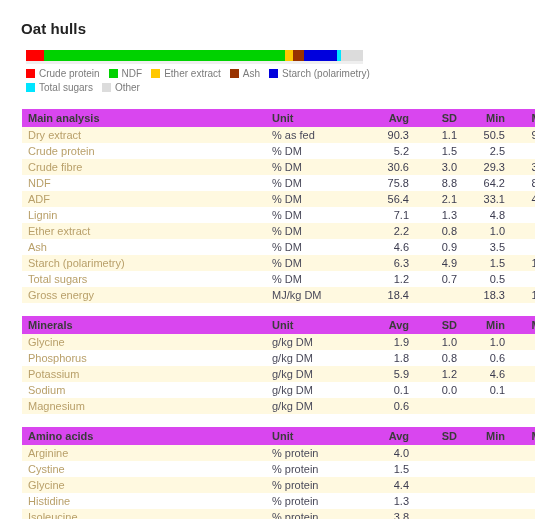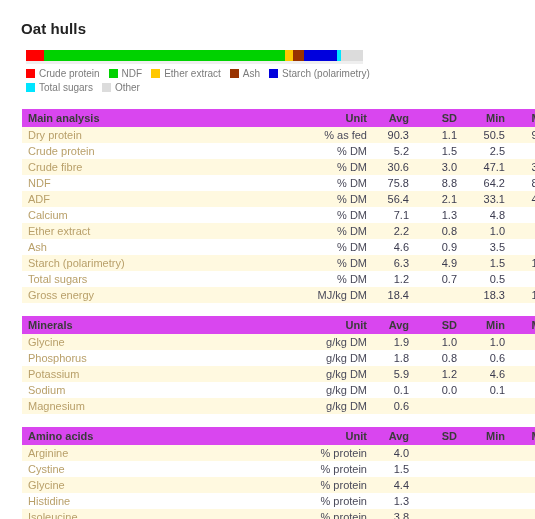--- a/index.html
+++ b/index.html
@@ -118,21 +118,21 @@
   .c-name {
     text-align: left;
     padding-left: 6px !important;
     color: #b9a06a;
     width: 242px;
     overflow: hidden;
     white-space: nowrap;
   }
   thead .c-name { color: #3b3b3b; }
   .c-unit {
-    text-align: right;
+    text-align: left;
     padding-left: 2px !important;
     color: #4a4a5a;
     width: 95px;
     white-space: nowrap;
   }
   thead .c-unit { color: #3b3b3b; }
   .c-num {
     text-align: right;
     color: #3c3c50;
     width: 42px;
@@ -200,61 +200,61 @@
             <th class="c-name">Main analysis</th>
             <th class="c-unit">Unit</th>
             <th class="c-num">Avg</th>
             <th class="c-num">SD</th>
             <th class="c-num">Min</th>
             <th class="c-num">Max</th>
           </tr>
         </thead>
         <tbody>
           <tr class="odd">
-            <td class="c-name">Dry protein</td>
+            <td class="c-name">Dry extract</td>
             <td class="c-unit">% as fed</td>
             <td class="c-num">90.3</td>
             <td class="c-num">1.1</td>
             <td class="c-num">50.5</td>
             <td class="c-num">92.7</td>
           </tr>
           <tr class="even">
             <td class="c-name">Crude protein</td>
             <td class="c-unit">% DM</td>
             <td class="c-num">5.2</td>
             <td class="c-num">1.5</td>
             <td class="c-num">2.5</td>
             <td class="c-num">8.4</td>
           </tr>
           <tr class="odd">
             <td class="c-name">Crude fibre</td>
             <td class="c-unit">% DM</td>
             <td class="c-num">30.6</td>
             <td class="c-num">3.0</td>
-            <td class="c-num">47.1</td>
+            <td class="c-num">29.3</td>
             <td class="c-num">36.1</td>
           </tr>
           <tr class="even">
             <td class="c-name">NDF</td>
             <td class="c-unit">% DM</td>
             <td class="c-num">75.8</td>
             <td class="c-num">8.8</td>
             <td class="c-num">64.2</td>
             <td class="c-num">89.2</td>
           </tr>
           <tr class="odd">
             <td class="c-name">ADF</td>
             <td class="c-unit">% DM</td>
             <td class="c-num">56.4</td>
             <td class="c-num">2.1</td>
             <td class="c-num">33.1</td>
             <td class="c-num">41.2</td>
           </tr>
           <tr class="even">
-            <td class="c-name">Calcium</td>
+            <td class="c-name">Lignin</td>
             <td class="c-unit">% DM</td>
             <td class="c-num">7.1</td>
             <td class="c-num">1.3</td>
             <td class="c-num">4.8</td>
             <td class="c-num">9.8</td>
           </tr>
           <tr class="odd">
             <td class="c-name">Ether extract</td>
             <td class="c-unit">% DM</td>
             <td class="c-num">2.2</td>

